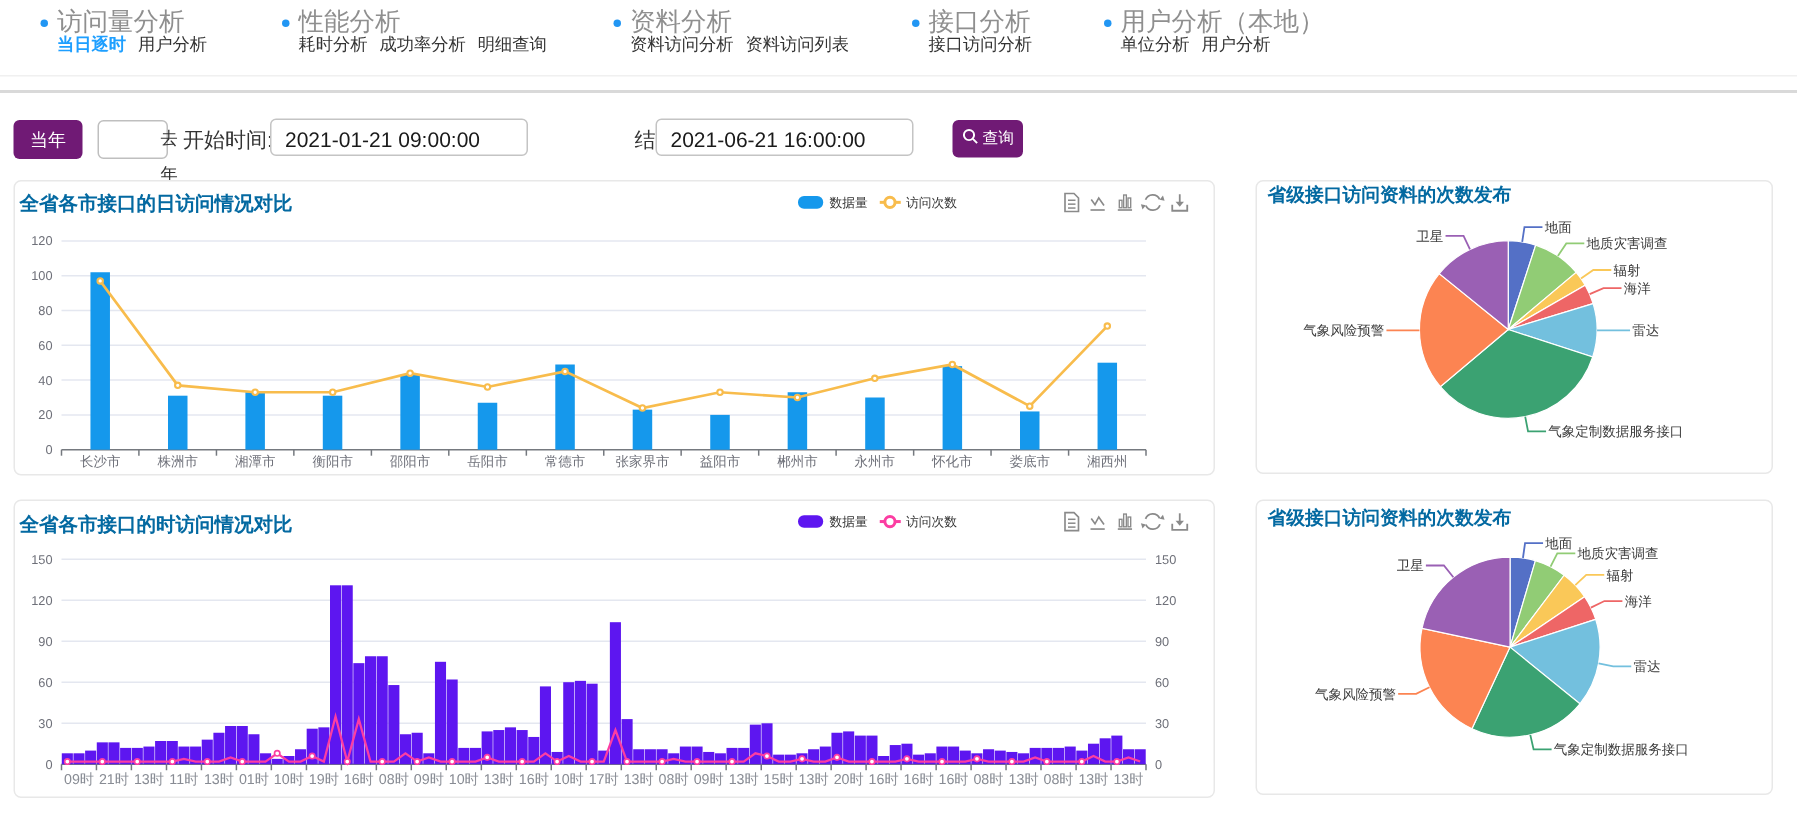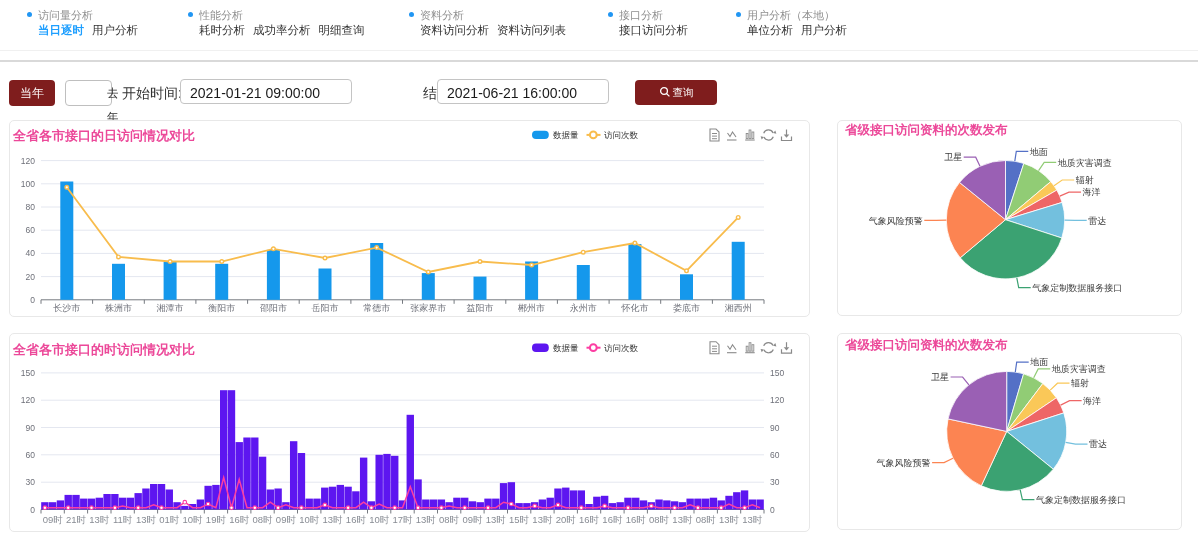--- a/index.html
+++ b/index.html
@@ -1,29 +1,29 @@
 <!DOCTYPE html>
 <html><head><meta charset="utf-8">
 <style>
 * { margin:0; padding:0; box-sizing:border-box; }
 html,body { width:1198px; height:547px; background:#fff; font-family:"Liberation Sans",sans-serif; overflow:hidden; position:relative; }
 .navcol { position:absolute; top:8px; }
-.navtitle { font-size:11px; color:#8f8f8f; height:14px; line-height:14px; }
+.navtitle { font-size:17px; color:#8f8f8f; height:14px; line-height:14px; }
 .dot { display:inline-block; width:5px; height:5px; border-radius:50%; background:#2196f3; margin-right:6px; vertical-align:2px; }
 .navsubs { margin-top:0; padding-left:11px; height:13px; line-height:13px; }
 .sub { font-size:11.5px; color:#333; margin-right:8px; }
 .sub.act { color:#1e9fff; font-weight:bold; }
 .hr1 { position:absolute; left:0; top:50px; width:100%; height:1px; background:#f0f0f0; }
 .hr2 { position:absolute; left:0; top:60px; width:100%; height:2px; background:#d9d9d9; }
-.btn-blue { position:absolute; background:#7f1d1d; color:#fff; border-radius:3px; text-align:center; }
+.btn-blue { position:absolute; background:#701a75; color:#fff; border-radius:3px; text-align:center; }
 .btn-white { position:absolute; background:#fff; border:1px solid #bfbfbf; color:#333; border-radius:3px; text-align:center; }
 .lab { position:absolute; font-size:14px; color:#333; }
 .inp { position:absolute; border:1px solid #c4c4c4; border-radius:4px; background:#fff; font-size:14px; color:#1a1a1a; line-height:26px; padding-left:9px; }
 .panel { position:absolute; border:1px solid #e8e8e8; border-radius:5px; background:#fff; }
-.ptitle { position:absolute; font-size:13px; font-weight:bold; color:#ec4899; }
+.ptitle { position:absolute; font-size:13px; font-weight:bold; color:#0369a1; }
 svg { position:absolute; left:0; top:0; }
 </style></head>
 <body>
 <div class="navcol" style="left:27px">
     <div class="navtitle"><span class="dot"></span>访问量分析</div>
     <div class="navsubs"><span class="sub act">当日逐时</span><span class="sub">用户分析</span></div>
   </div>
 <div class="navcol" style="left:188px">
     <div class="navtitle"><span class="dot"></span>性能分析</div>
     <div class="navsubs"><span class="sub">耗时分析</span><span class="sub">成功率分析</span><span class="sub">明细查询</span></div>
@@ -42,21 +42,21 @@
   </div>
 <div class="hr1"></div>
 <div class="hr2"></div>
 
 <div class="btn-blue" style="left:9px;top:80px;width:46px;height:26px;line-height:26px;font-size:12px;border-radius:4px;">当年</div>
 <div class="btn-white" style="left:65px;top:80px;width:47px;height:26px;line-height:24px;font-size:11.5px;border-radius:4px;padding-left:41px;">去年</div>
 <div class="lab" style="left:122px;top:85px;">开始时间:</div>
 <div class="inp" style="left:180px;top:79px;width:172px;height:25px;">2021-01-21 09:00:00</div>
 <div class="lab" style="left:378px;top:85px;margin-left:45px;">结束时间:</div>
 <div class="inp" style="left:437px;top:79px;width:172px;height:25px;">2021-06-21 16:00:00</div>
-<div class="btn-blue" style="left:635px;top:80px;width:82px;height:25px;line-height:25px;font-size:10.5px;border-radius:4px;">
+<div class="btn-blue" style="left:635px;top:80px;width:47px;height:25px;line-height:25px;font-size:10.5px;border-radius:4px;">
 <svg width="12" height="12" viewBox="0 0 12 12" style="position:relative;top:2px;left:0;margin-right:2px;">
       <circle cx="5" cy="5" r="3.4" fill="none" stroke="#fff" stroke-width="1.3"></circle>
       <line x1="7.6" y1="7.6" x2="10.4" y2="10.4" stroke="#fff" stroke-width="1.3"></line>
     </svg>查询</div>
 
 <div class="panel" style="left:9px;top:120px;width:801px;height:197px;"></div>
 <div class="panel" style="left:9px;top:333px;width:801px;height:199px;"></div>
 <div class="panel" style="left:837px;top:120px;width:345px;height:196px;"></div>
 <div class="panel" style="left:837px;top:333px;width:345px;height:197px;"></div>
 

